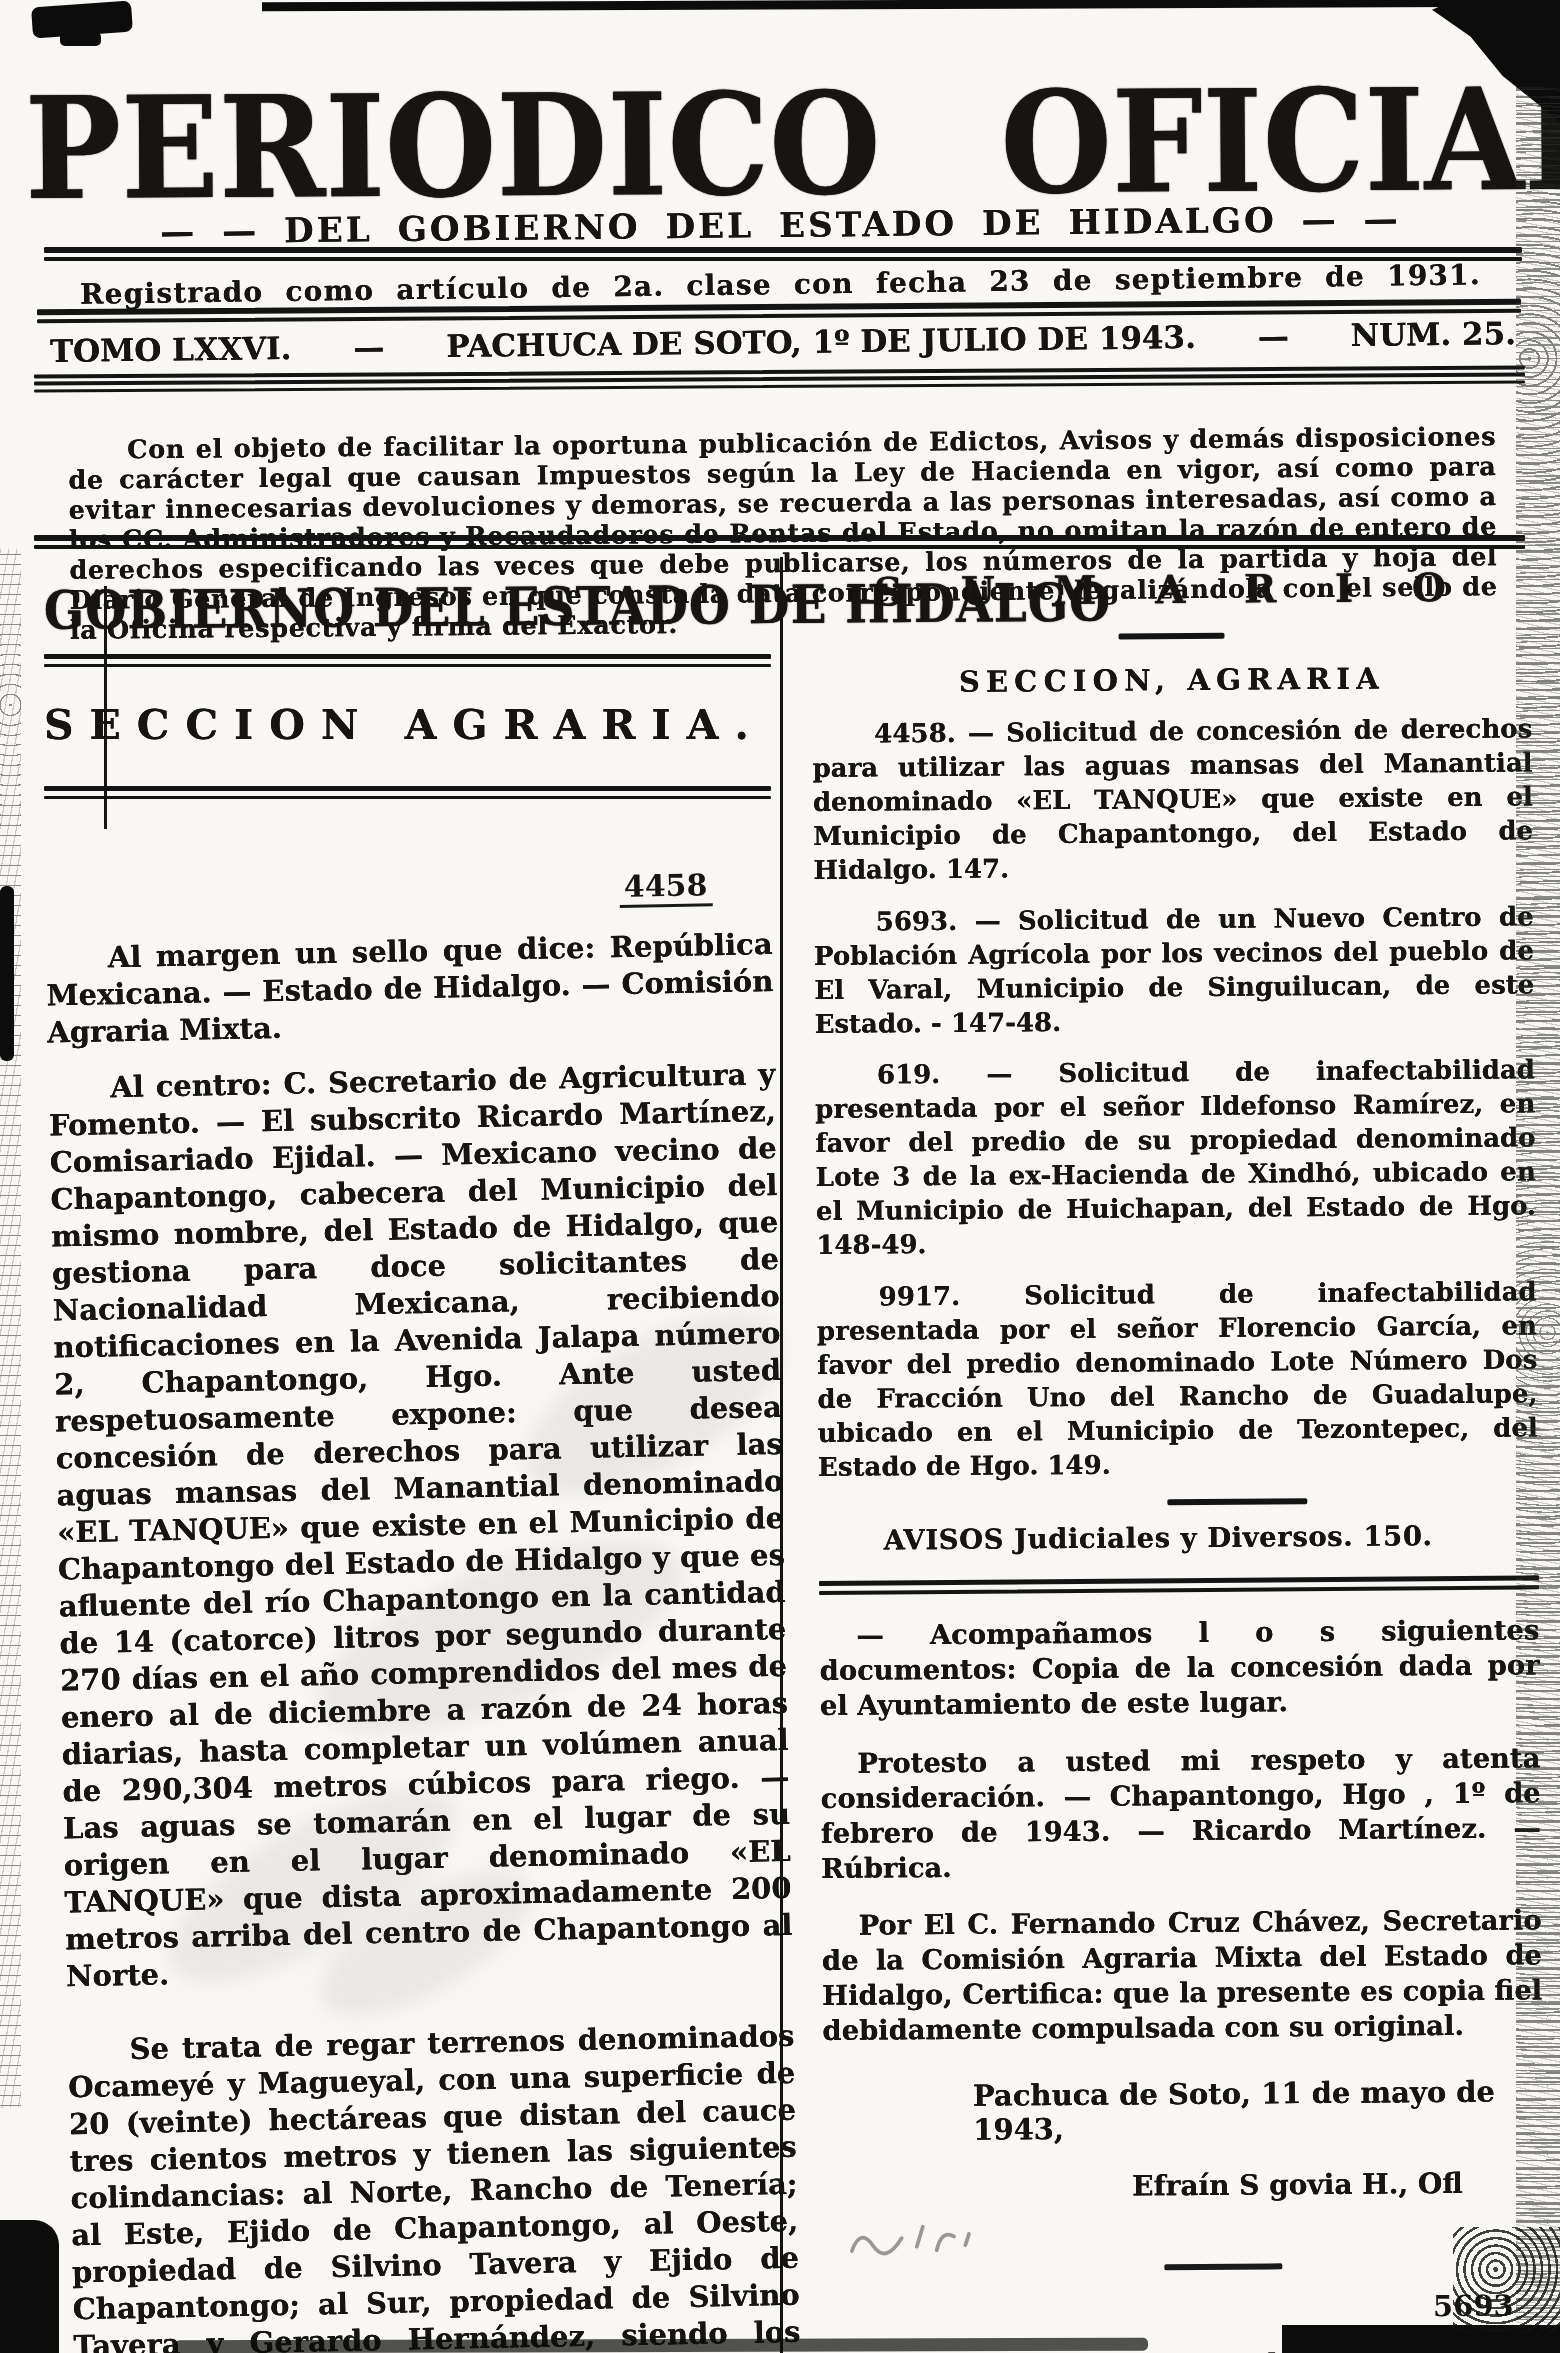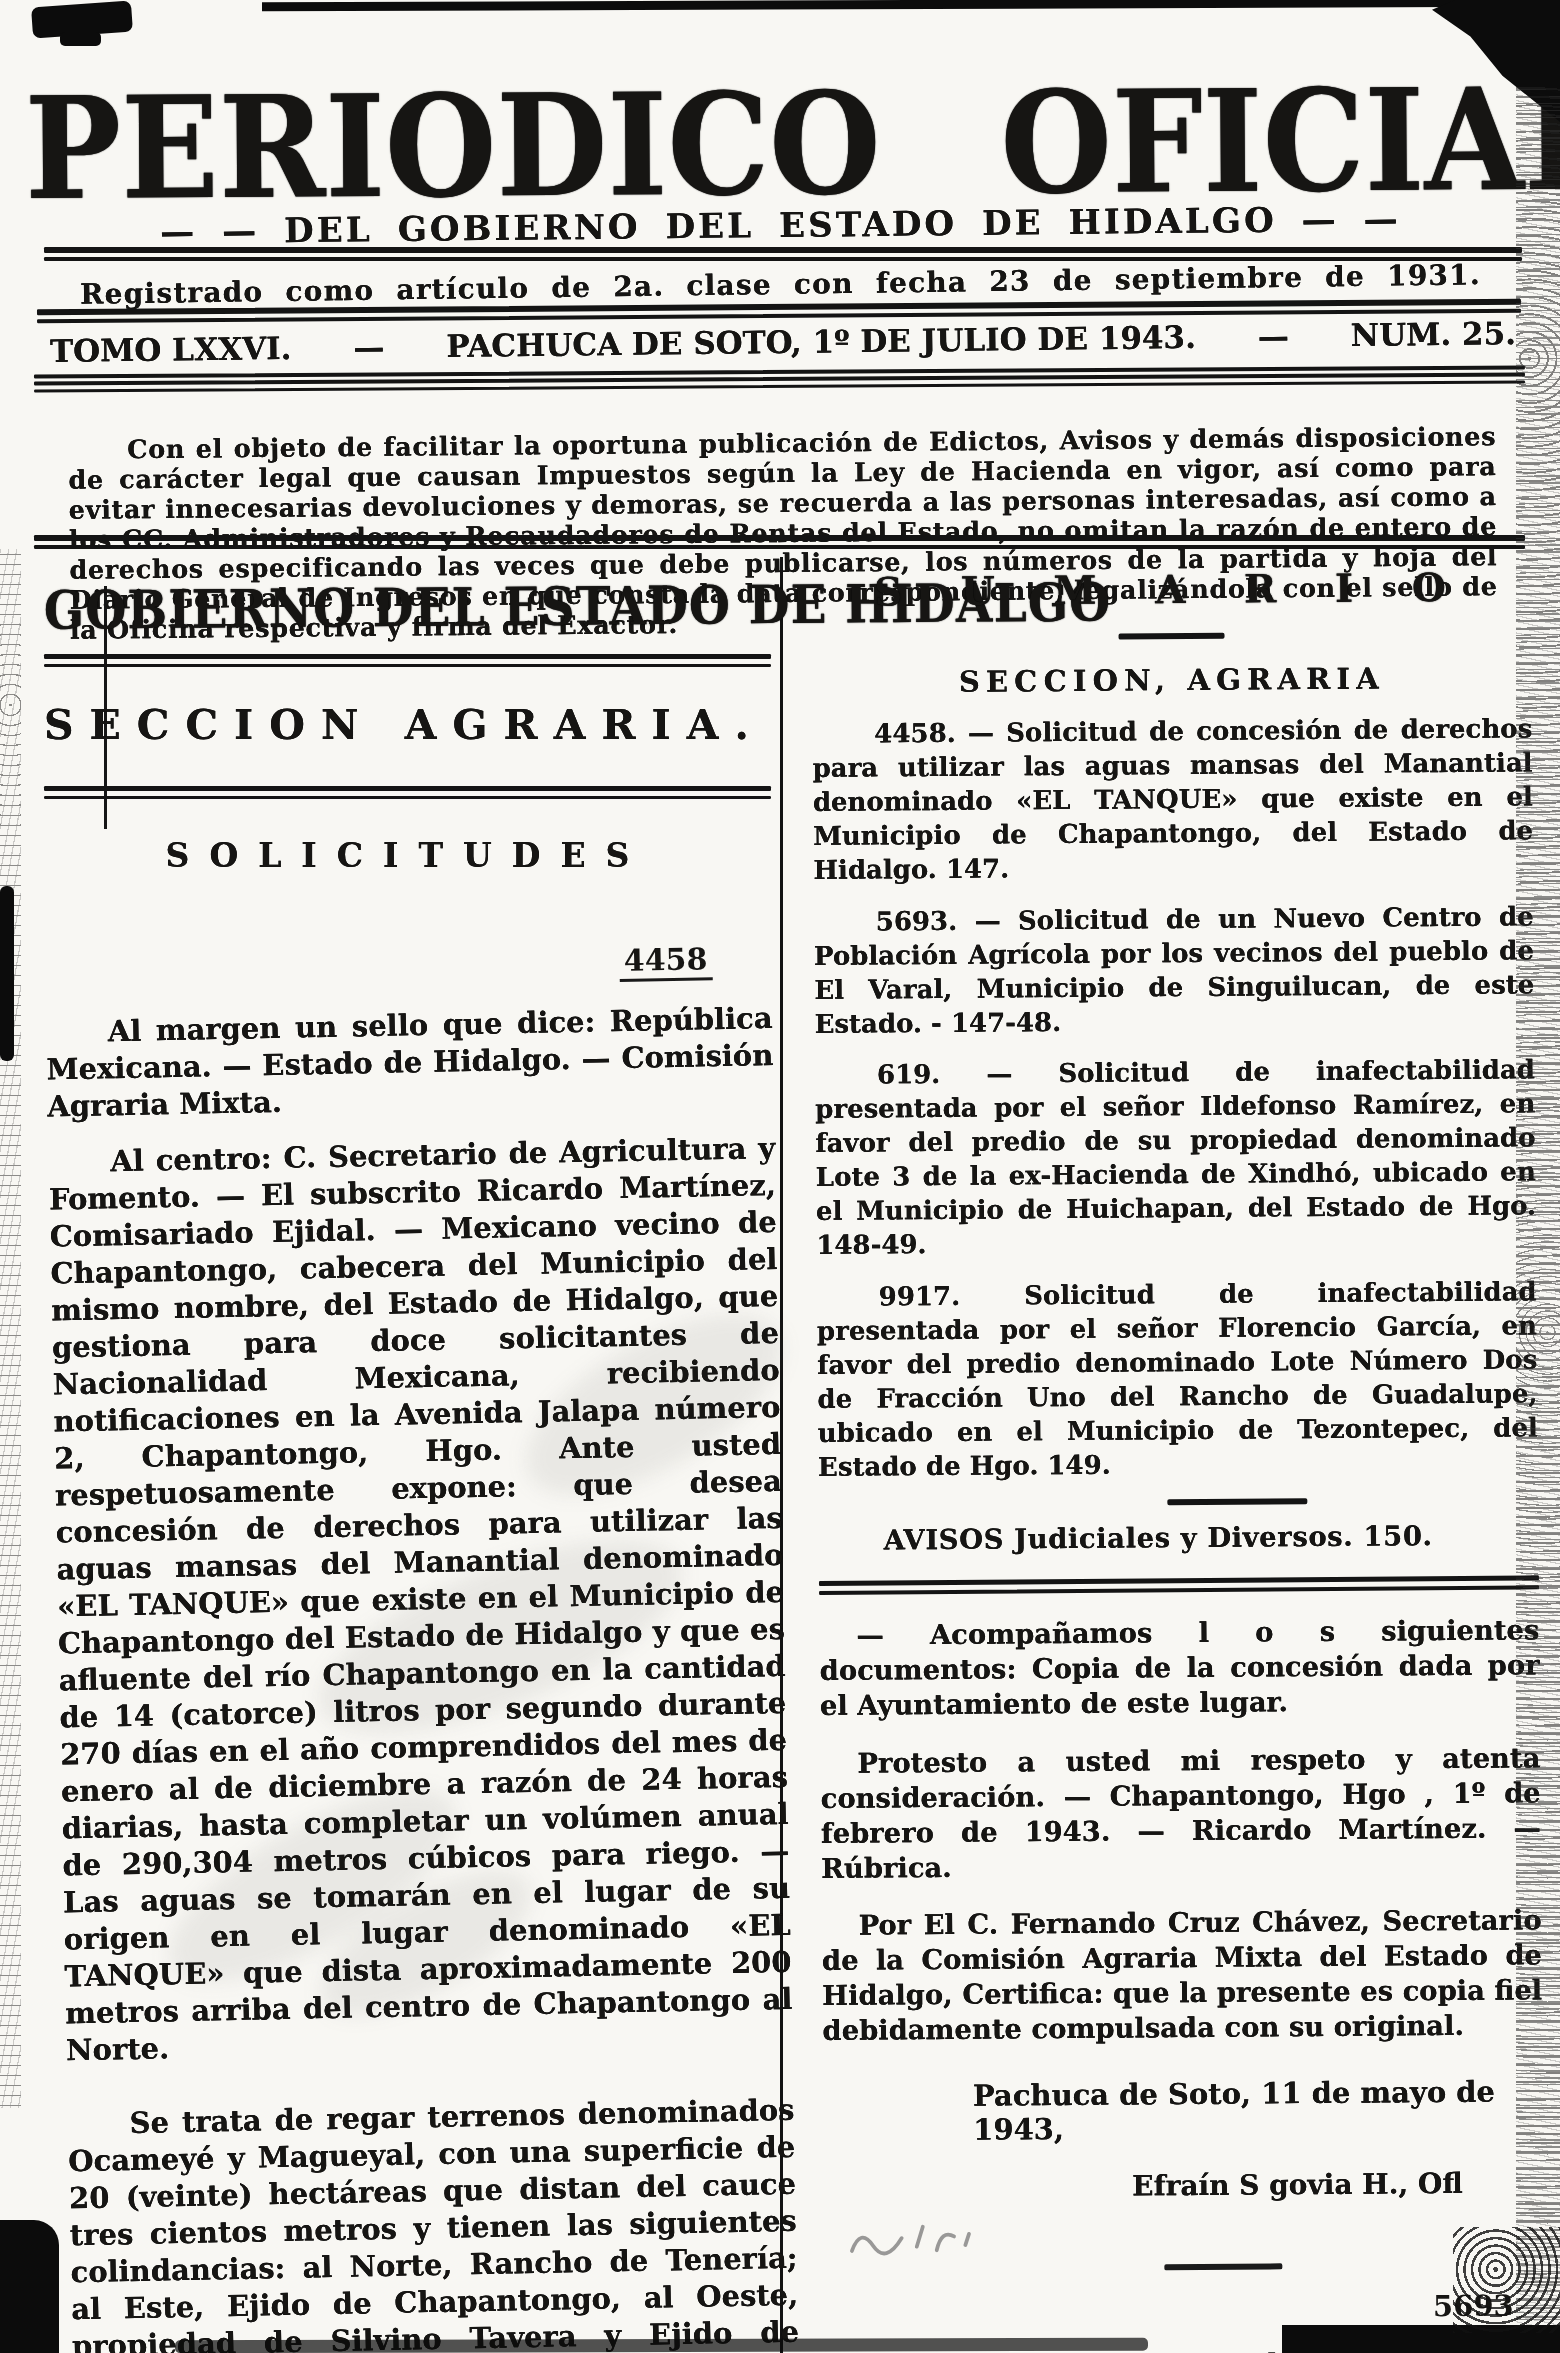--- a/index.html
+++ b/index.html
@@ -133,21 +133,20 @@
     <div class="gov-header">GOBIERNO DEL ESTADO DE HIDALGO</div>
     <div class="dbl" style="margin-top:18.7px;">
       <div class="bar"></div>
         <div class="bar"></div>
     </div>
     <div class="section-agraria">SECCION AGRARIA.</div>
     <div class="dbl" style="margin-top:37px;">
       <div class="bar"></div>
         <div class="bar"></div>
     </div>
-    <div class="solicitudes">SOLICITUDES</div>
 
     <div class="left-body">
       <div class="doc-num">
         <span>4458</span>
       </div>
       <p class="body-p mt40">Al margen un sello que dice:  República Mexicana. — Estado de Hidalgo. — Comisión Agraria Mixta.</p>
       <p class="body-p mt30">Al centro: C. Secretario de Agricultura y Fomento. — El subscrito Ricardo Martínez, Comisariado Ejidal. — Mexicano vecino de Chapantongo, cabecera del Municipio del mismo nombre, del Estado de Hidalgo, que gestiona para doce solicitantes de Nacionalidad Mexicana, recibiendo notificaciones en la Avenida Jalapa número 2, Chapantongo, Hgo.  Ante usted respetuosamente expone: que desea concesión de derechos para utilizar las aguas mansas del Manantial denominado «EL TANQUE» que existe en el Municipio de Chapantongo del Estado de Hidalgo y que es afluente del río Chapantongo en la cantidad de 14 (catorce) litros por segundo durante 270 días en el año comprendidos del mes de enero al de diciembre a razón de 24 horas diarias, hasta completar un volúmen anual de 290,304 metros cúbicos para riego. — Las aguas se tomarán en el lugar de su origen en el lugar denominado «EL TANQUE» que dista aproximadamente 200 metros arriba del centro de Chapantongo al Norte.</p>
       <p class="body-p mt60">Se trata de regar terrenos denominados Ocameyé y Magueyal, con una superficie de 20 (veinte) hectáreas que distan del cauce tres cientos metros y tienen las siguientes colindancias:  al Norte, Rancho de Tenería; al Este, Ejido de Chapantongo, al Oeste, propiedad de Silvino Tavera y Ejido de Chapantongo; al Sur, propiedad de Silvino Tavera y Gerardo Hernández, siendo los cultivos principales: maíz y trigo.</p>
 
     </div>

